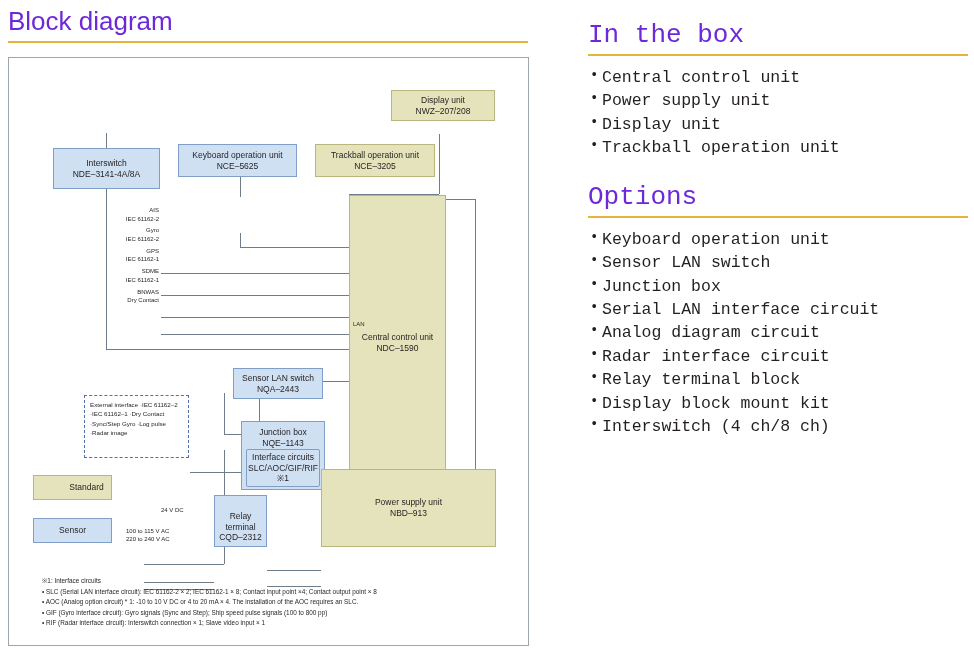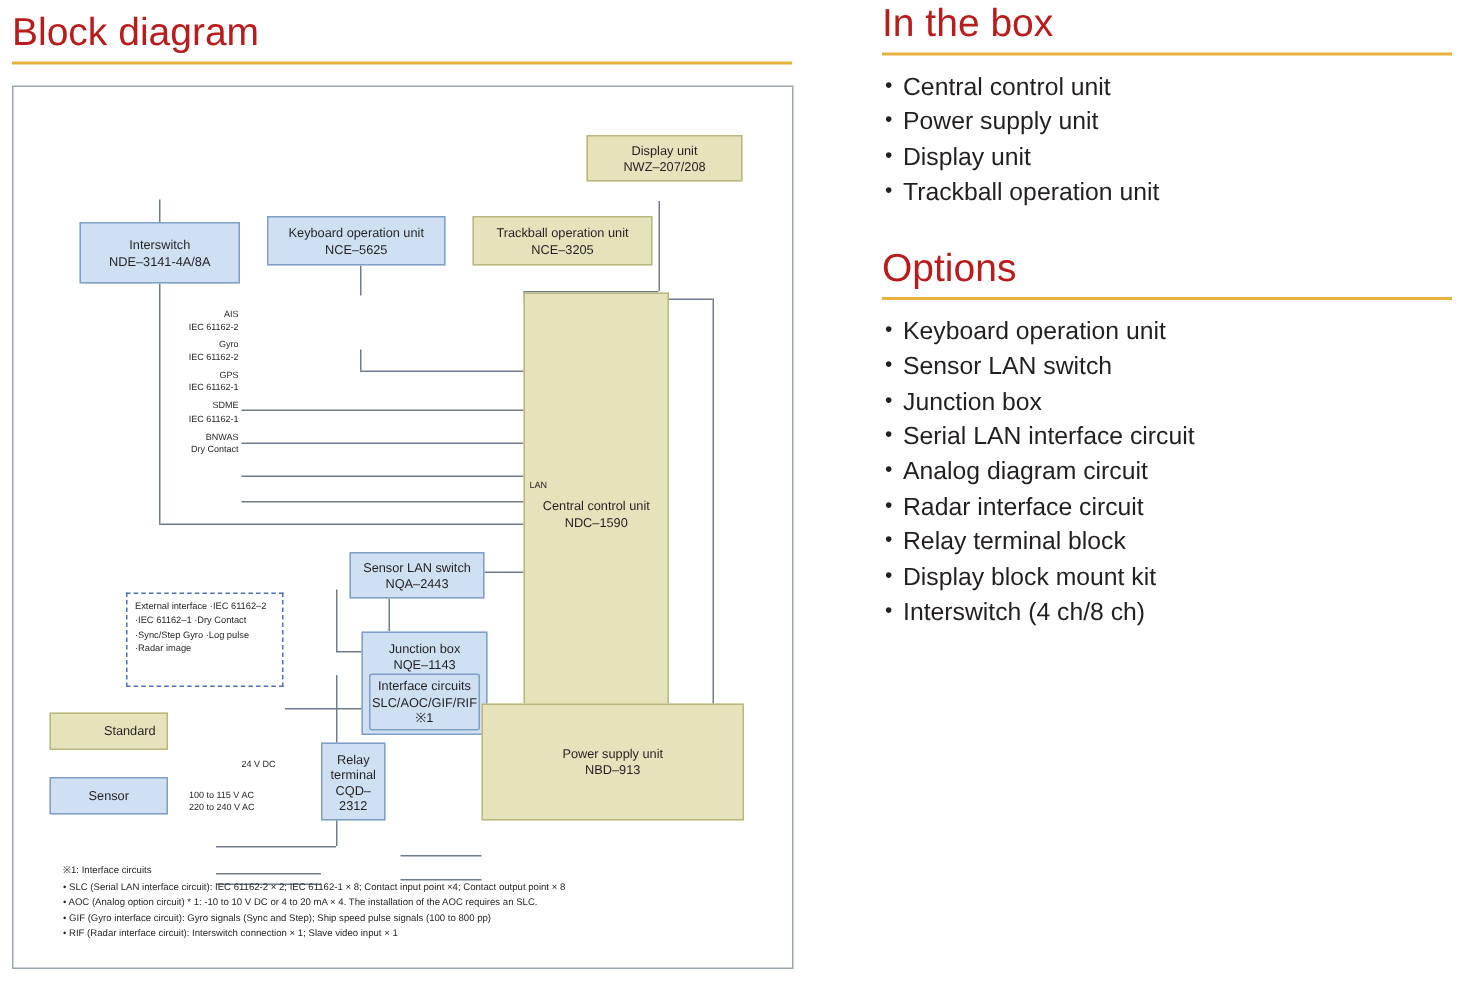--- a/index.html
+++ b/index.html
@@ -7,30 +7,30 @@
     width:974px;height:656px;
     background:#ffffff;
     font-family:"Liberation Sans", sans-serif;
     color:#231f20;
     overflow:hidden;
     position:relative;
   }
   
   .h1{
     font-size:26px;
-    color:#b91c1c;
+    color:#6d28d9;
     font-weight:400;
     letter-spacing:0px;
   }
   .rule{
     height:2px;background:#e8b23c;width:100%;
   }
   .left-head{position:absolute;left:8px;top:6px;width:520px;}
   .left-head .rule{margin-top:4px;}
-  .right-col{position:absolute;left:588px;top:0;width:380px;}
+  .right-col{position:absolute;left:588px;top:20px;width:380px;font-family:Liberation Mono, monospace;}
   .right-col .rule{margin-top:4px;}
   .bullets{
     list-style:none;margin:10px 0 0 0;padding:0;
     font-size:16.5px;color:#231f20;line-height:1.42;
   }
   .bullets li{padding-left:14px;position:relative;}
   .bullets li:before{
     content:"\2022";position:absolute;left:2px;top:0;color:#231f20;font-size:14px;
   }
   .opt-head{margin-top:22px;}
@@ -189,21 +189,21 @@
     <span class="ln">Interface circuits</span>
     <span class="ln">SLC/AOC/GIF/RIF</span>
     <span class="ln">※1</span>
   </div>
 
   <div class="box olive" style="left:312px;top:411px;width:175px;height:78px;">
     <span class="ln">Power supply unit</span>
     <span class="ln">NBD–913</span>
   </div>
 
-  <div class="box blue" style="left:205px;top:437px;width:43px;height:52px;justify-content:flex-end;padding-bottom:3px;">
+  <div class="box blue" style="left:205px;top:437px;width:53px;height:52px;justify-content:flex-end;padding-bottom:3px;">
     <span class="ln">Relay terminal</span>
     <span class="ln">CQD–2312</span>
   </div>
 
   <div class="box olive" style="left:24px;top:417px;width:79px;height:25px;font-size:8.5px;padding-left:28px;">
     <span class="ln">Standard</span>
   </div>
   <div class="box blue" style="left:24px;top:460px;width:79px;height:25px;font-size:8.5px;">
     <span class="ln">Sensor</span>
   </div>

